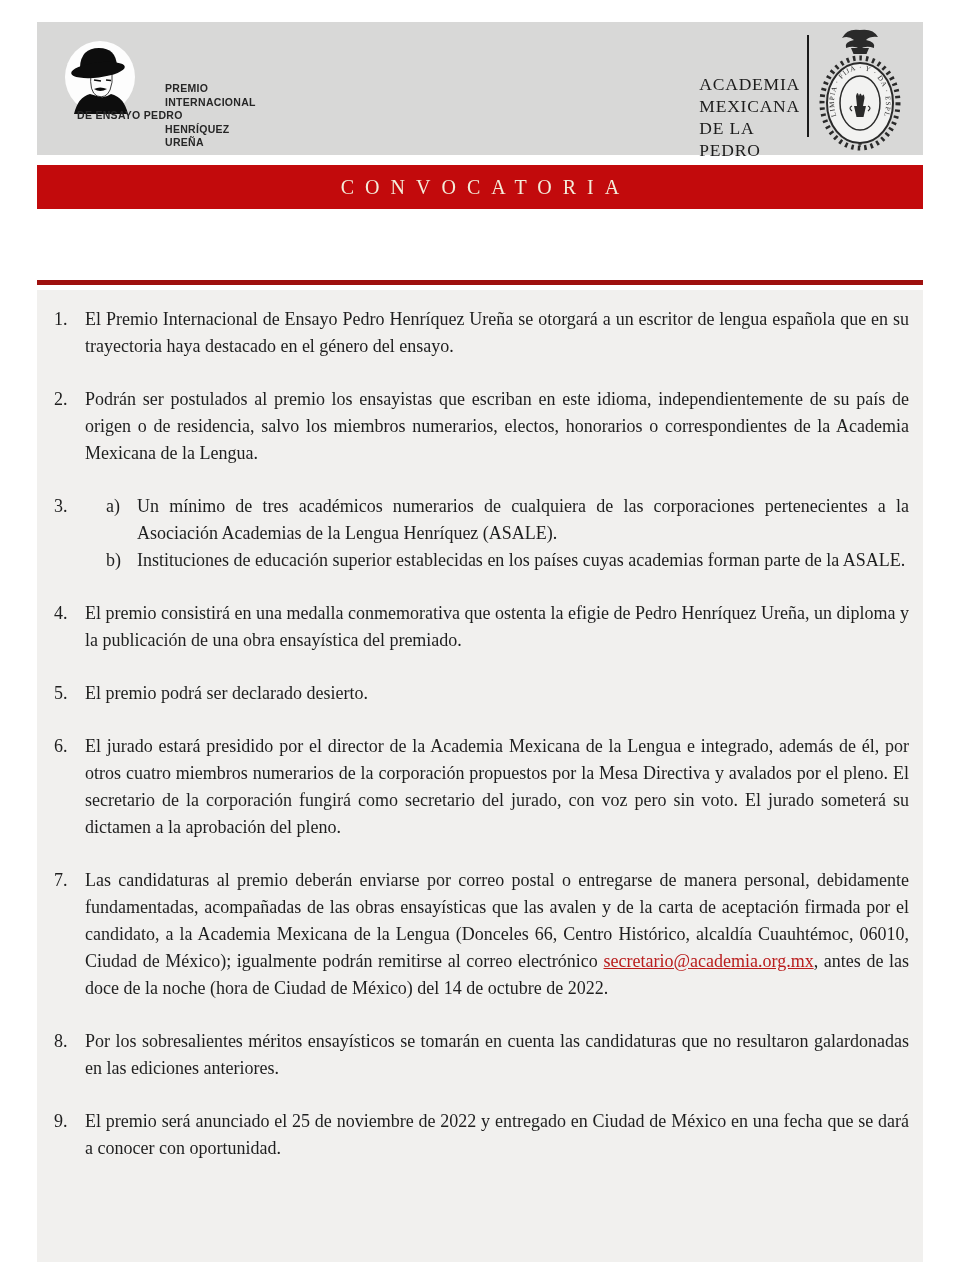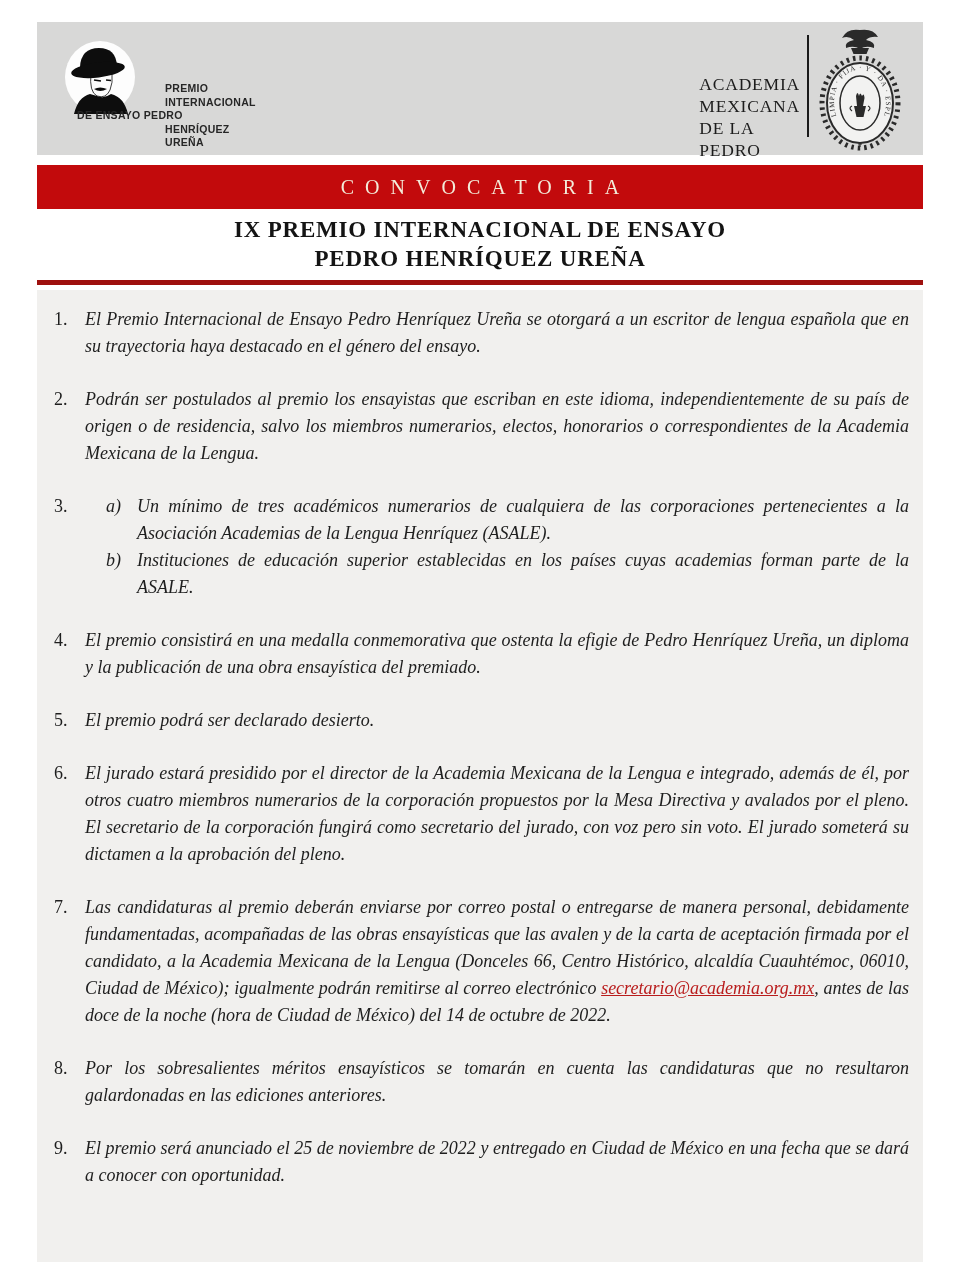--- a/index.html
+++ b/index.html
@@ -39,21 +39,21 @@
   }
   .title-rule{position:absolute;left:37px;top:280px;width:886px;height:5px;background:#9e100e;}
 
   
   .content{
     position:absolute;left:37px;top:290px;width:886px;height:972px;background:#f1f0ee;
     box-sizing:border-box;padding:16px 14px 0 17px;
   }
   .clause{display:flex;margin-bottom:26px;font-size:18px;line-height:27px;color:#1e1e1e;}
   .clause-num{flex:none;width:31px;}
-  .clause-body{flex:1;min-width:0;font-style:italic;}
+  .clause-body{flex:1;min-width:0;}
   .clause-text{text-align:justify;}
   .sub-clause{display:flex;margin-left:21px;}
   .sub-num{flex:none;width:31px;}
   .sub-text{flex:1;text-align:justify;}
   a.email-link{color:#b91c1c;text-decoration:underline;cursor:pointer;}
 </style>
 </head>
 <body>
 
 <div class="page">
@@ -106,24 +106,20 @@
         <path d="M38 80 q-4 2 0 5 M54 80 q4 2 0 5" stroke="#2a2a2a" stroke-width="1.2" fill="none"></path>
         <path d="M44 118 h4 M46 116 v5" stroke="#2a2a2a" stroke-width="1.2"></path>
       </svg>
     </div>
   </div>
 
   <div class="banner">
     <span>CONVOCATORIA</span>
   </div>
 
-  <div class="doc-title">
-    <div>IX PREMIO INTERNACIONAL DE ENSAYO</div>
-    <div>PEDRO HENRÍQUEZ UREÑA</div>
-  </div>
 
   <div class="title-rule"></div>
 
   <div class="content">
   <div class="clause">
     <span class="clause-num">1.</span>
     <div class="clause-body">
       <div class="clause-text">El Premio Internacional de Ensayo Pedro Henríquez Ureña se otorgará a un escritor de lengua española que en su trayectoria haya destacado en el género del ensayo.</div>
       <div class="sub-list"></div>
     </div>

